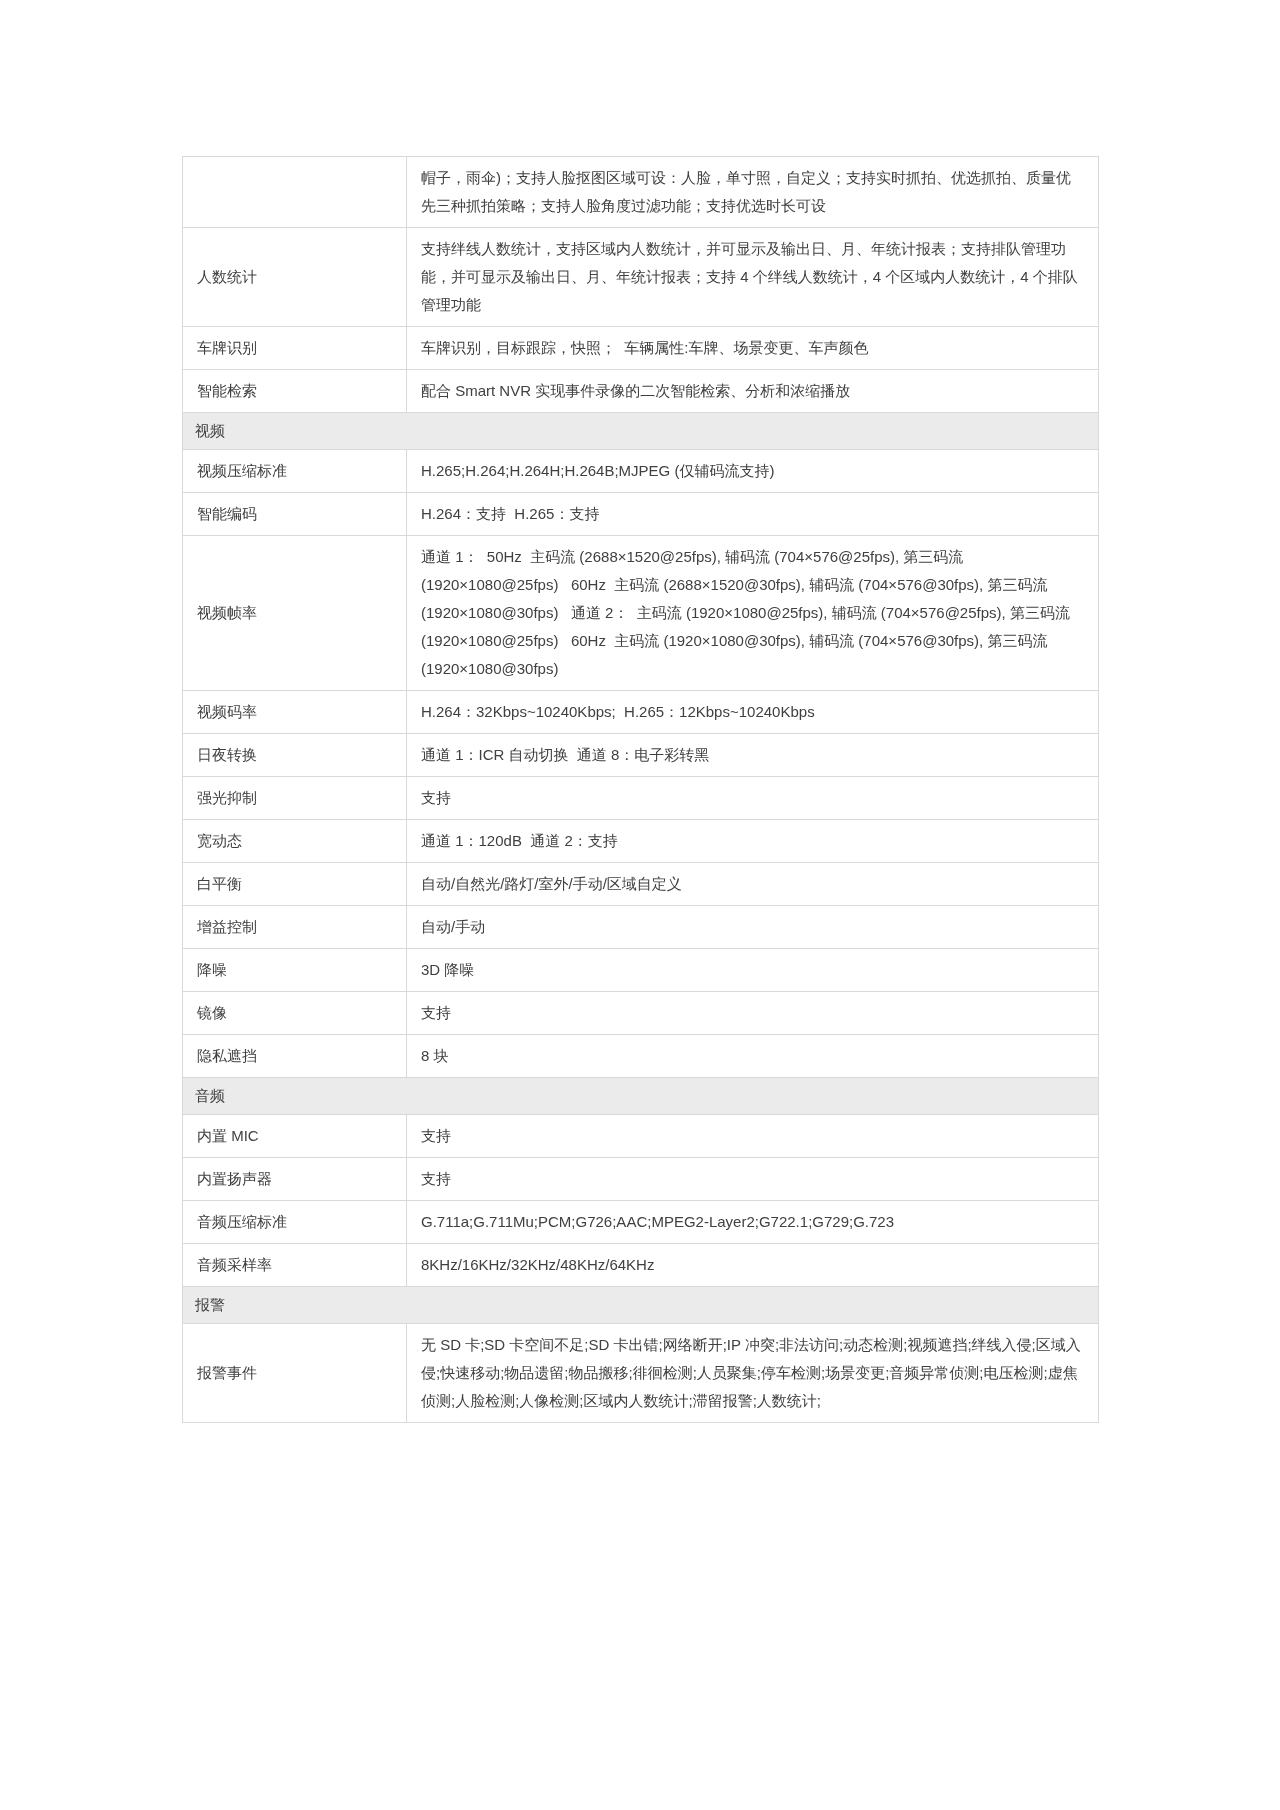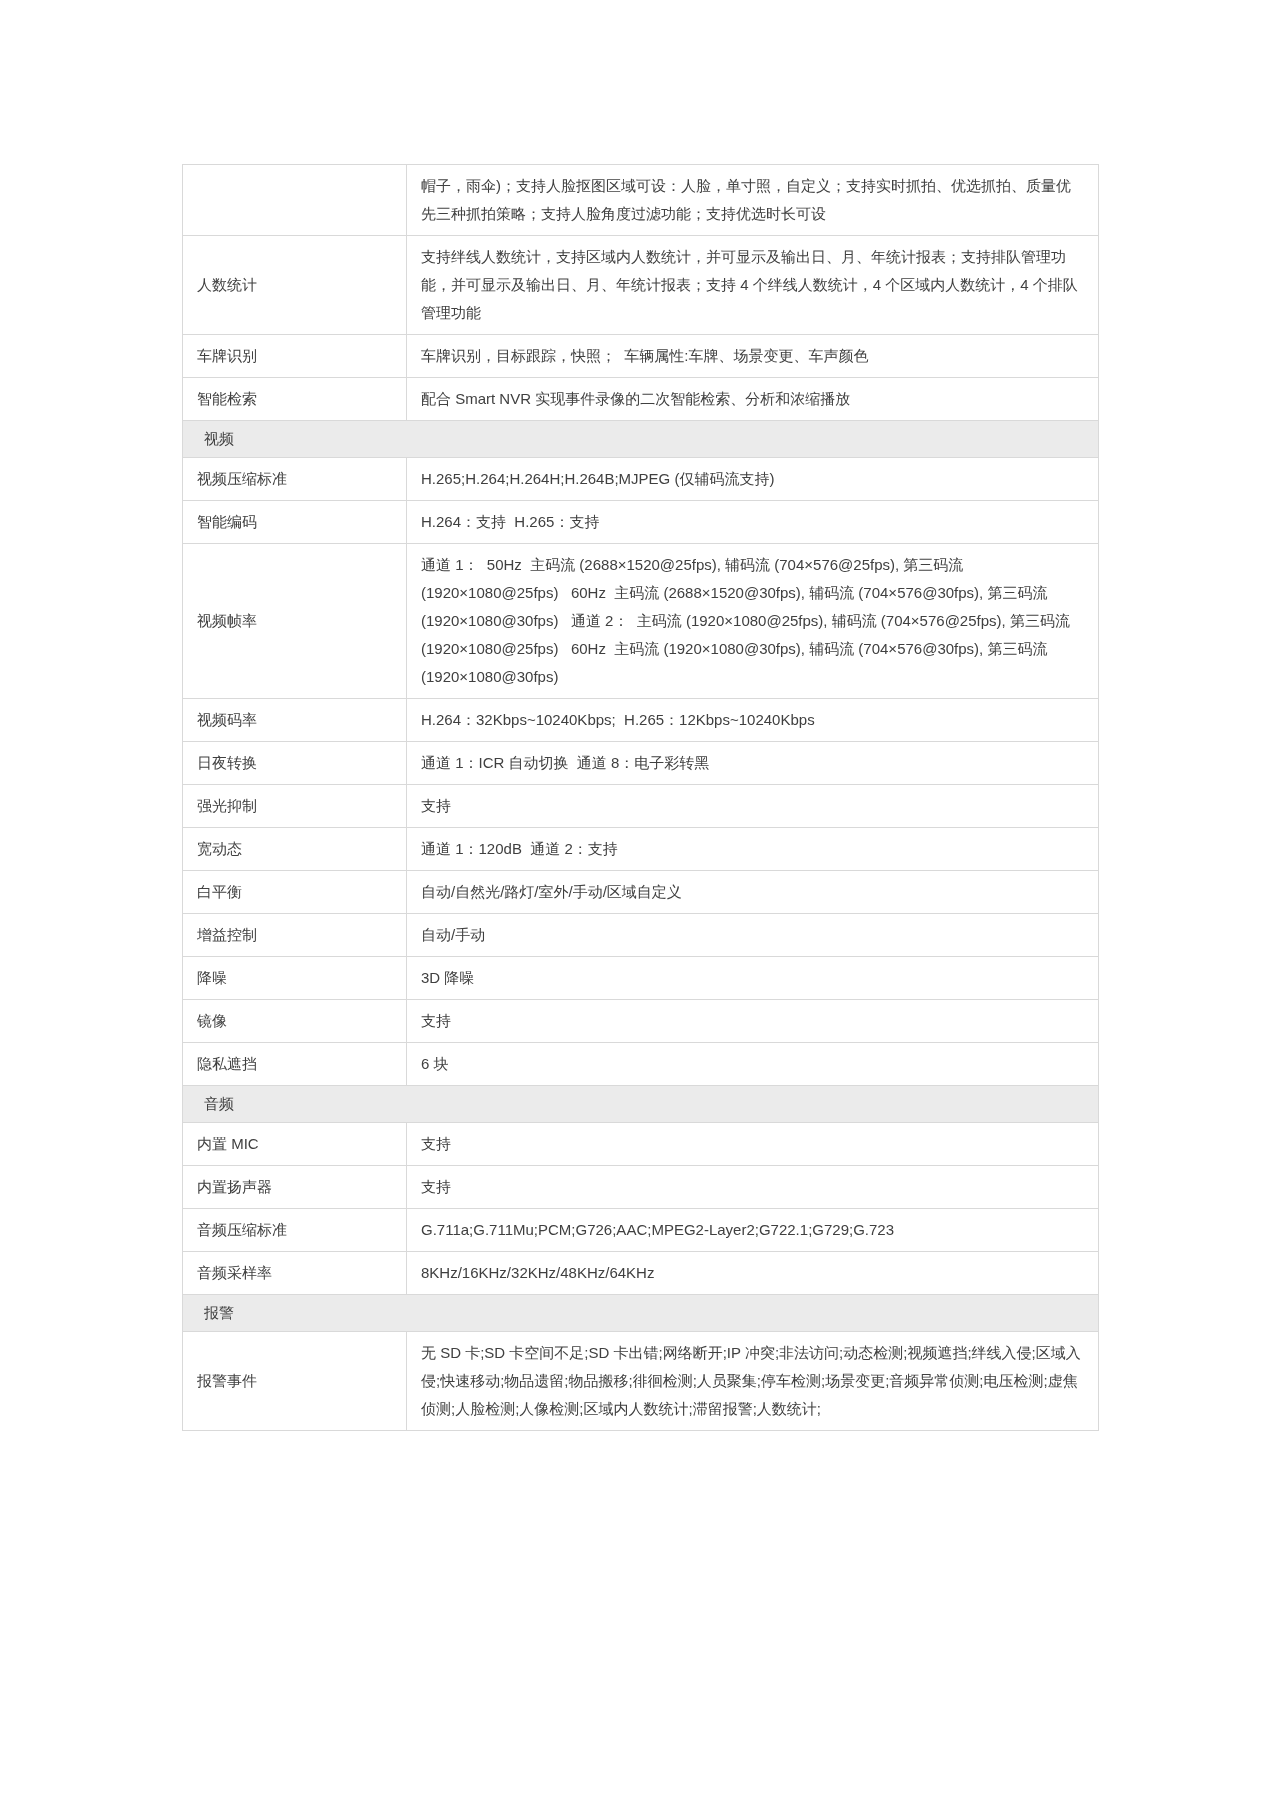--- a/index.html
+++ b/index.html
@@ -18,41 +18,41 @@
   .page{
     position:relative;
     width:1280px;
     height:1810px;
     background:var(--page-bg);
     overflow:hidden;
   }
   table.spec{
     position:absolute;
     left:182px;
-    top:164px;
+    top:156px;
     width:917px;
     border-collapse:collapse;
     table-layout:fixed;
     font-size:15px;
     color:var(--text-color);
   }
   table.spec col.label-col{width:224px;}
   table.spec td{
     border:1px solid var(--border-color);
     padding:7px 14px;
     line-height:28px;
     vertical-align:middle;
     word-break:break-word;
   }
   table.spec td.value{
     white-space:pre-wrap;
   }
   table.spec tr.section td{
     background:var(--section-bg);
-    padding:4px 21px;
+    padding:4px 12px;
   }
 </style>
 </head>
 <body>
 
 <div class="page">
   <table class="spec">
     <colgroup>
       <col class="label-col">
       <col class="value-col">
@@ -116,21 +116,21 @@
         <tr>
           <td class="label">降噪</td>
           <td class="value">3D 降噪</td>
         </tr>
         <tr>
           <td class="label">镜像</td>
           <td class="value">支持</td>
         </tr>
         <tr>
           <td class="label">隐私遮挡</td>
-          <td class="value">6 块</td>
+          <td class="value">8 块</td>
         </tr>
         <tr class="section">
           <td colspan="2">音频</td>
         </tr>
         <tr>
           <td class="label">内置 MIC</td>
           <td class="value">支持</td>
         </tr>
         <tr>
           <td class="label">内置扬声器</td>

